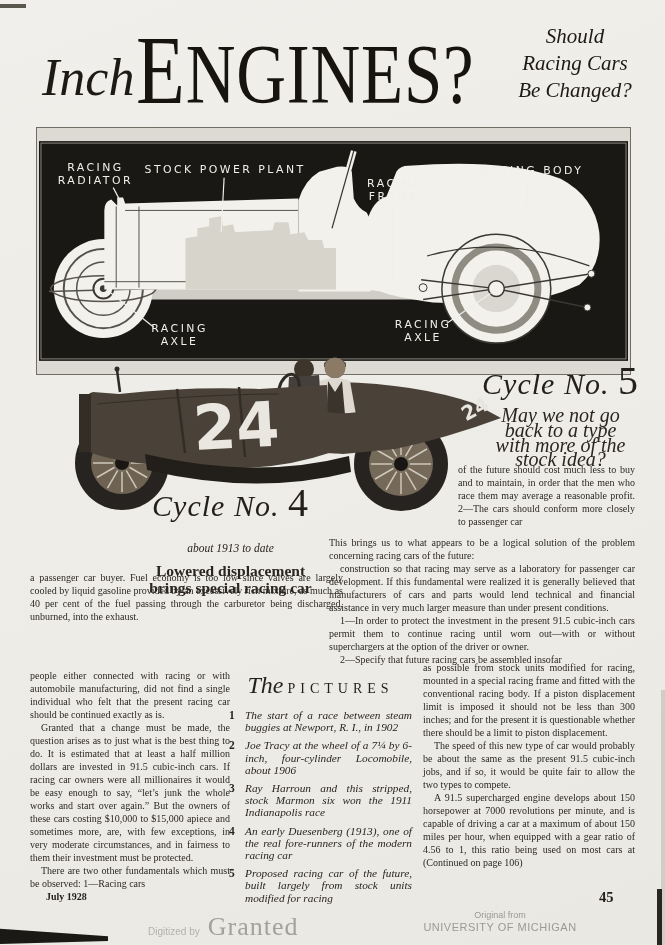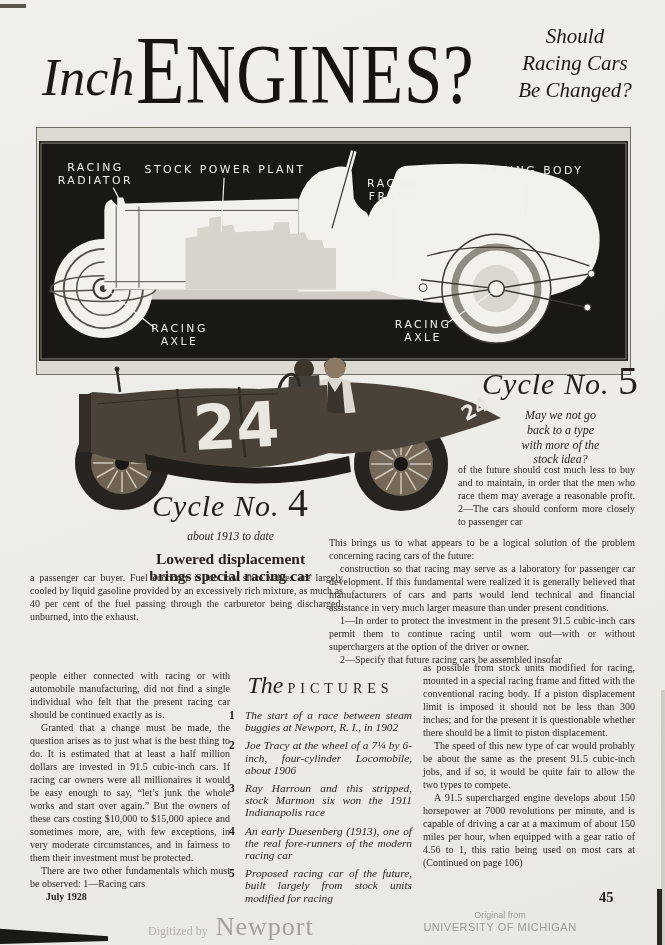--- a/index.html
+++ b/index.html
@@ -21,25 +21,25 @@
     border:1px solid #706d64; background:#dcdad3; padding:2px; box-sizing:border-box; }
   .diagram svg { display:block; width:100%; height:100%; }
   .dlabel { font-family:"DejaVu Sans", sans-serif; font-size:11px; letter-spacing:2.5px; fill:#f0efe9; }
   
   .photo { position:absolute; left:27px; top:356px; width:478px; height:155px; }
   .photo svg { display:block; width:100%; height:100%; }
   
   .cycle-title { font-style:italic; font-size:30px; color:#241f1a; letter-spacing:1px; }
   .cycle-title .cycle-num { font-style:normal; font-size:40px; }
   .cycle4 { position:absolute; left:113px; top:479px; width:235px; text-align:center; }
-  .cycle4 .subtitle { font-style:italic; font-size:11.5px; margin-top:4px; }
+  .cycle4 .subtitle { font-style:italic; font-size:11.5px; margin-top:16px; }
   .cycle4 .caption { font-weight:bold; font-size:15.5px; line-height:16.5px; margin-top:9px; }
   .cycle4 .caption p { margin:0; }
   .cycle5 { position:absolute; left:478px; top:357px; width:165px; text-align:center; }
-  .cycle5 .quote { font-style:italic; font-size:12px; line-height:13.8px; margin-top:5px; color:#2b2520; }
+  .cycle5 .quote { font-style:italic; font-size:20px; line-height:13.8px; margin-top:5px; color:#2b2520; }
   .cycle5 .quote p { margin:0; padding:0 0 1px 0; }
   
   .col { position:absolute; font-size:10px; line-height:13px; text-align:justify; color:#2e2822; }
   .col p { margin:0; }
   .col p + p { text-indent:11px; }
   .block-a { left:30px; top:571px; width:313px; }
   .block-b { left:30px; top:669px; width:200px; }
   .block-d { left:458px; top:463px; width:177px; }
   .block-e { left:329px; top:536px; width:306px; }
   .block-f { left:423px; top:661px; width:212px; }
@@ -48,21 +48,21 @@
   .pictures .pic-head { text-align:center; margin-bottom:10px; color:#241f1a; }
   .pic-head .the { font-style:italic; font-size:24px; margin-right:4px; }
   .pic-head .caps { font-size:14px; letter-spacing:5px; }
   .pic-item { display:flex; margin-bottom:6px; }
   .pic-num { width:16px; flex:none; font-size:11.5px; font-weight:bold; }
   .pic-text { font-style:italic; font-size:11.3px; line-height:12.2px; text-align:justify; }
   
   .issue { position:absolute; left:46px; top:891px; font-weight:bold; font-size:10px; color:#231e19; }
   .pagenum { position:absolute; left:599px; top:889px; font-weight:bold; font-size:14.5px; color:#231e19; }
   .digitized { position:absolute; left:148px; top:912px; display:flex; align-items:baseline; gap:8px; }
-  .digitized .pref { font-family:Liberation Serif, serif; font-size:12px; color:#b3b1ab; }
+  .digitized .pref { font-family:Liberation Sans, sans-serif; font-size:10px; color:#b3b1ab; }
   .digitized .brand { font-size:26px; color:#a3a19a; letter-spacing:1px; }
   .original { position:absolute; left:415px; top:910px; width:170px; text-align:center;
     font-family:"Liberation Sans", sans-serif; color:#9b9a94; }
   .original .l1 { font-size:9px; margin:0; }
   .original .l2 { font-size:11px; margin:1px 0 0 0; letter-spacing:0.5px; }
   
   .wedge { position:absolute; left:0; top:927px; width:108px; height:17px; background:#1b1916;
     clip-path:polygon(0 10%, 100% 55%, 100% 82%, 0 100%); }
   .edge-mark { position:absolute; left:657px; top:889px; width:5px; height:56px; background:#2a2723; }
   .edge-shadow { position:absolute; left:661px; top:690px; width:4px; height:255px; background:#cfcdc6; }
@@ -285,21 +285,21 @@
           <span class="pic-num">5</span>
           <span class="pic-text">Proposed racing car of the future, built largely from stock units modified for racing</span>
         </div>
       </div>
   </div>
 
   <div class="issue">July 1928</div>
   <div class="pagenum">45</div>
   <div class="digitized">
     <span class="pref">Digitized by</span>
-    <span class="brand">Newport</span>
+    <span class="brand">Granted</span>
   </div>
   <div class="original">
     <p class="l1">Original from</p>
     <p class="l2">UNIVERSITY OF MICHIGAN</p>
   </div>
   <div class="wedge"></div>
   <div class="edge-shadow"></div>
   <div class="edge-mark"></div>
   <div class="corner-mark"></div>
 </div>

